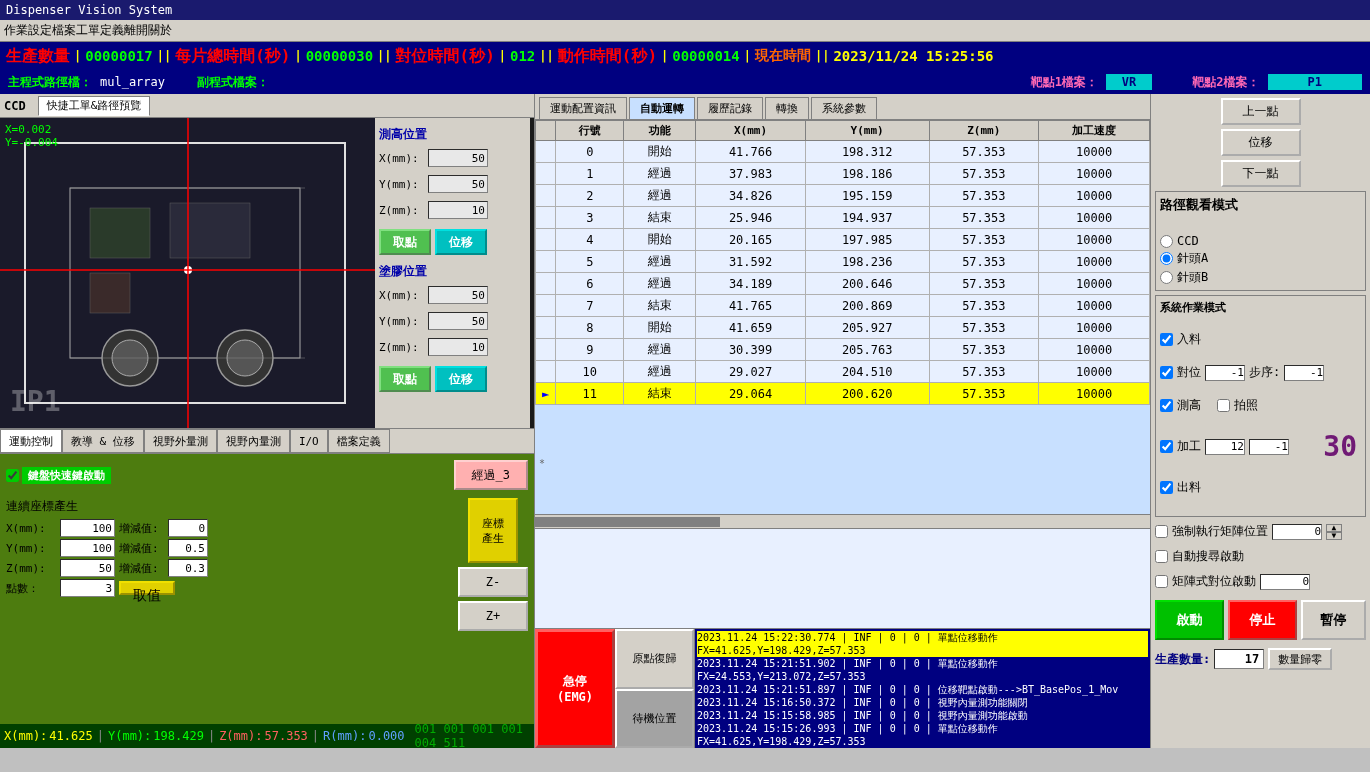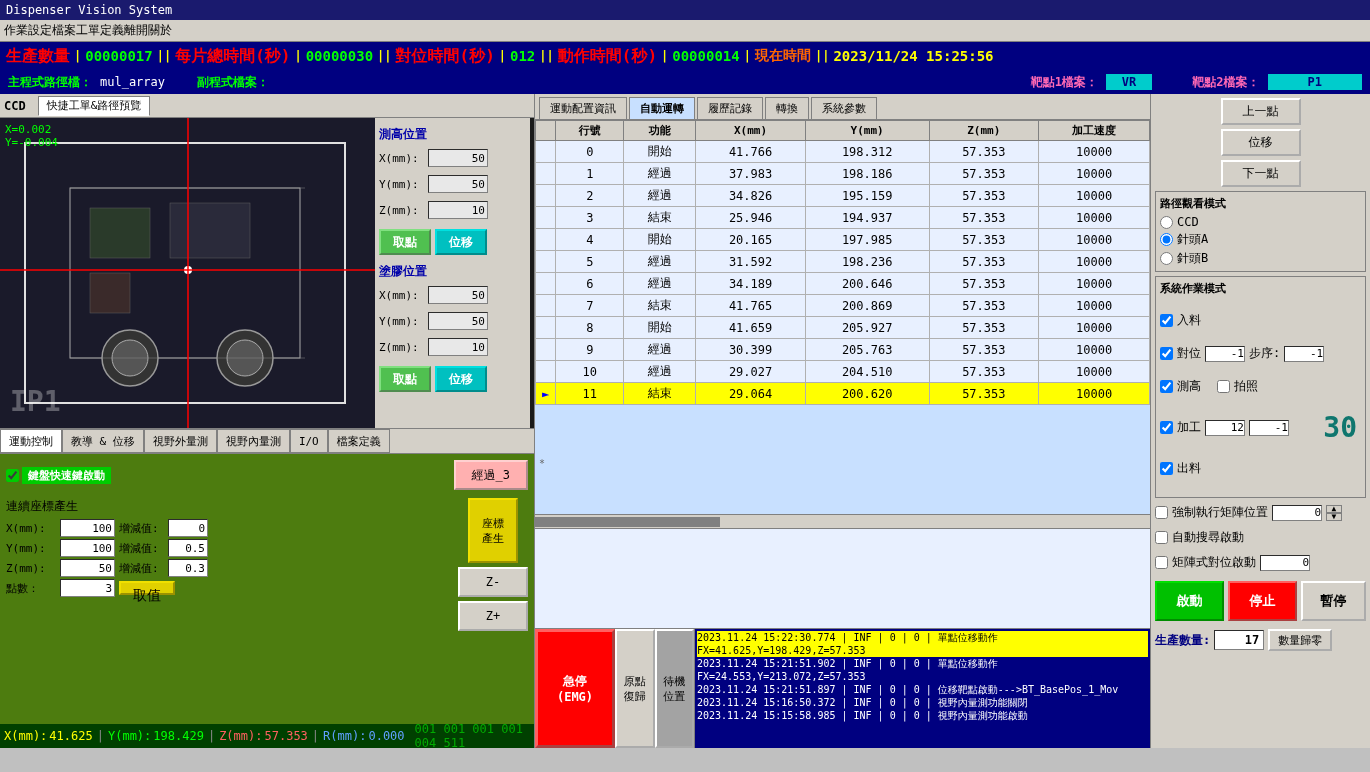--- a/index.html
+++ b/index.html
@@ -108,21 +108,21 @@
     
     .table-scrollbar { height: 14px; background: #d4d0c8; border-top: 1px solid #808080; display: flex; align-items: center; }
     
     
     .far-right { width: 220px; background: #d4d0c8; display: flex; flex-direction: column; border-left: 1px solid #808080; padding: 4px; gap: 4px; }
     
     .nav-buttons { display: flex; flex-direction: column; gap: 4px; align-items: center; }
     .nav-btn { background: #d4d0c8; border: 2px outset #ffffff; padding: 3px 16px; cursor: pointer; font-size: 12px; width: 80px; text-align: center; }
     
     .path-mode { border: 1px solid #808080; padding: 4px; background: #d4d0c8; }
-    .path-mode-title { font-size: 11px; font-weight: bold; margin-bottom: 4px; }
+    .path-mode-title { font-size: 13px; font-weight: bold; margin-bottom: 20px; }
     .radio-group { display: flex; flex-direction: column; gap: 2px; }
     .radio-item { display: flex; align-items: center; gap: 4px; font-size: 11px; }
     
     .sys-mode { border: 1px solid #808080; padding: 4px; background: #d4d0c8; }
     .sys-mode-title { font-size: 11px; font-weight: bold; margin-bottom: 4px; }
     .sys-check-row { display: flex; align-items: center; gap: 4px; margin: 16px 0; font-size: 11px; }
     .sys-input { width: 40px; height: 16px; border: 1px inset #808080; background: #ffffff; text-align: right; font-size: 11px; }
     .big-number { font-size: 28px; font-weight: bold; color: #000; text-align: right; padding-right: 4px; }
     
     .force-row { display: flex; align-items: center; gap: 4px; margin: 2px 0; font-size: 11px; }
@@ -136,21 +136,21 @@
     .btn-pause { background: #d4d0c8; border: 2px outset #ffffff; color: black; font-weight: bold; padding: 6px 8px; cursor: pointer; font-size: 13px; flex: 1; height: 40px; }
     
     .prod-count-row { display: flex; align-items: center; gap: 4px; margin-top: 4px; }
     .prod-count-label { font-size: 12px; color: #000080; font-weight: bold; }
     .prod-count-value { background: #ffffff; border: 1px inset #808080; width: 50px; height: 20px; text-align: right; padding: 0 4px; font-size: 12px; font-weight: bold; }
     .btn-reset { background: #d4d0c8; border: 2px outset #ffffff; padding: 2px 8px; cursor: pointer; font-size: 11px; height: 22px; }
     
     
     .bottom-section { display: flex; height: 120px; border-top: 1px solid #808080; }
     .emergency-btn { background: #ff0000; border: 3px outset #ff6060; color: white; font-weight: bold; font-size: 14px; width: 80px; cursor: pointer; display: flex; flex-direction: column; align-items: center; justify-content: center; }
-    .recovery-col { display: flex; flex-direction: row; width: 80px; border-right: 1px solid #808080; }
+    .recovery-col { display: flex; flex-direction: column; width: 80px; border-right: 1px solid #808080; }
     .btn-recovery { background: #d4d0c8; border: 2px outset #ffffff; padding: 4px; cursor: pointer; font-size: 11px; flex: 1; display: flex; align-items: center; justify-content: center; text-align: center; }
     .btn-standby { background: #a3a3a3; border: 2px outset #ffffff; padding: 4px; cursor: pointer; font-size: 11px; flex: 1; display: flex; align-items: center; justify-content: center; }
     .log-messages { flex: 1; background: #000080; overflow-y: auto; padding: 2px; }
     .log-msg { font-size: 10px; line-height: 13px; }
     .log-msg.highlight { background: #ffff00; color: #000000; }
     .log-msg.normal { color: #ffffff; }
     
     
     .ccd-bg-pattern { position: absolute; top: 0; left: 0; width: 100%; height: 100%; }
   </style>
@@ -513,20 +513,21 @@
       <div class="recovery-col">
         <button class="btn-recovery">原點復歸</button>
         <button class="btn-standby">待機位置</button>
       </div>
       <div class="log-messages" id="log-messages">
       <div class="log-msg highlight">2023.11.24 15:22:30.774 | INF | 0 | 0 |  單點位移動作FX=41.625,Y=198.429,Z=57.353</div>
           <div class="log-msg normal">2023.11.24 15:21:51.902 | INF | 0 | 0 |  單點位移動作FX=24.553,Y=213.072,Z=57.353</div>
           <div class="log-msg normal">2023.11.24 15:21:51.897 | INF | 0 | 0 |  位移靶點啟動---&gt;BT_BasePos_1_Mov</div>
           <div class="log-msg normal">2023.11.24 15:16:50.372 | INF | 0 | 0 |  視野內量測功能關閉</div>
           <div class="log-msg normal">2023.11.24 15:15:58.985 | INF | 0 | 0 |  視野內量測功能啟動</div>
+          <div class="log-msg normal">2023.11.24 15:15:26.993 | INF | 0 | 0 |  單點位移動作FX=41.625,Y=198.429,Z=57.353</div>
         </div>
     </div>
   </div>
 
   <div class="far-right">
 
     <div class="nav-buttons">
       <button class="nav-btn">上一點</button>
       <button class="nav-btn">位移</button>
       <button class="nav-btn">下一點</button>
@@ -572,21 +573,21 @@
         <span style="margin-left:8px;"></span>
         <input type="checkbox" style="">
         <span>拍照</span>
       </div>
 
       <div class="sys-check-row">
         <input type="checkbox" checked="" style="">
         <span>加工</span>
         <input class="sys-input" value="12" style="">
         <input class="sys-input" value="-1" style="">
-        <div class="big-number" style="font-size:28px; font-weight:bold; color:#0f766e; margin-left:auto; width:50px; text-align:right;">30</div>
+        <div class="big-number" style="font-size:28px; font-weight:bold; color:#701a75; margin-left:auto; width:50px; text-align:right;">30</div>
       </div>
 
       <div class="sys-check-row">
         <input type="checkbox" checked="" style="">
         <span>出料</span>
       </div>
     </div>
 
     <div style="display:flex; flex-direction:column; gap:4px;">
       <div class="force-row">

